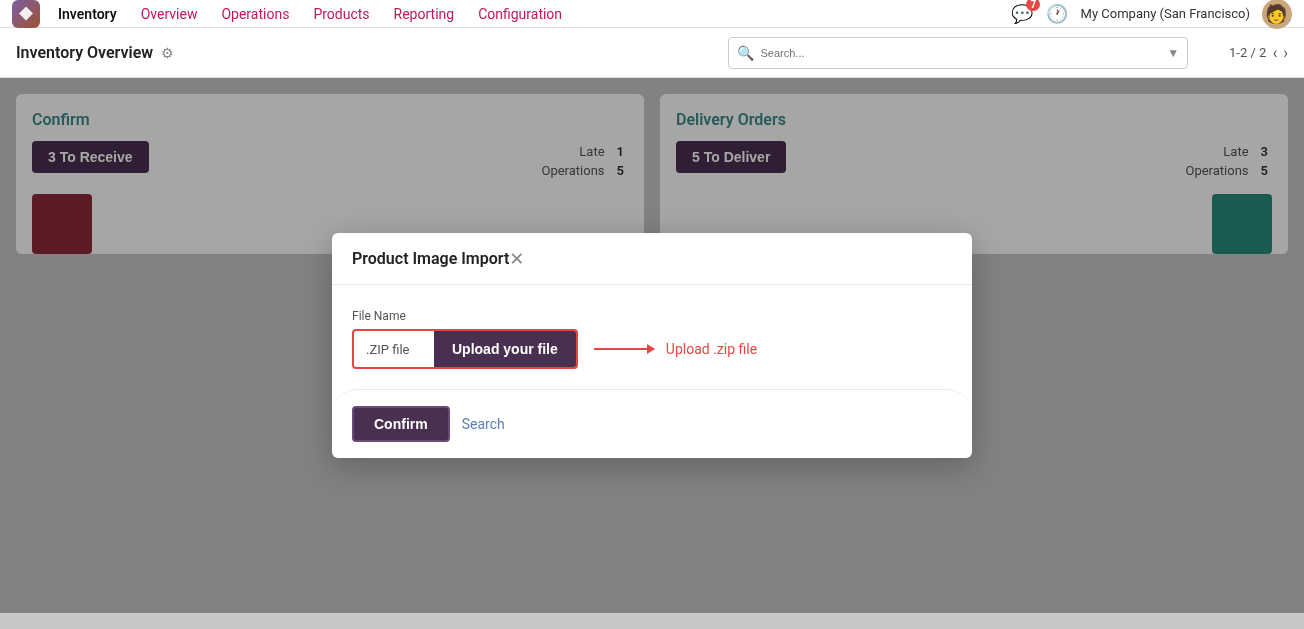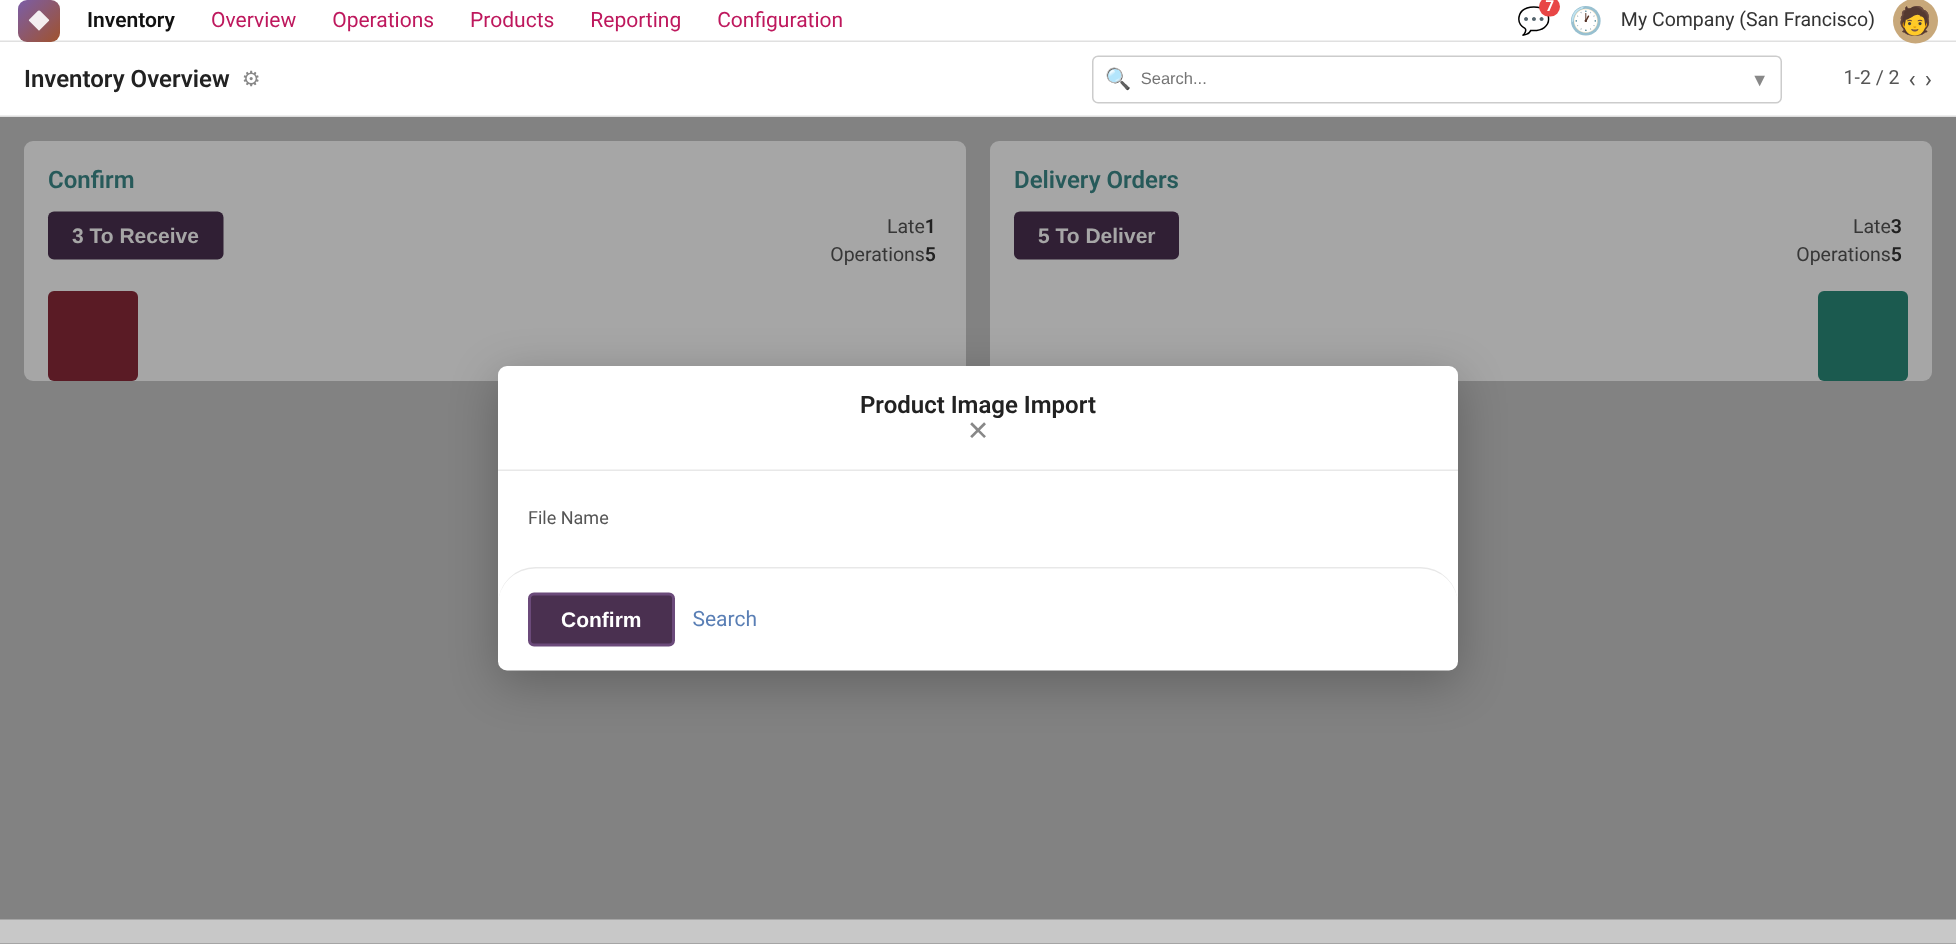--- a/index.html
+++ b/index.html
@@ -154,21 +154,21 @@
       font-size: 14px;
       font-weight: 600;
     }
     .card-stats {
       position: absolute;
       right: 20px;
       top: 50px;
       text-align: right;
     }
     .card-stat-row {
-      display: flex; justify-content: flex-end; 
+      display: flex; justify-content: flex-end; gap: 12px;
       margin-bottom: 4px;
       font-size: 13px; color: #555;
     }
     .card-stat-num { color: #333; font-weight: 600; }
     .card-color-block {
       position: absolute;
       bottom: 0; left: 16px;
       width: 60px; height: 60px;
       background: #8b2a3a;
       border-radius: 4px;
@@ -198,21 +198,20 @@
       border-radius: 6px;
       width: 640px;
       box-shadow: 0 8px 32px rgba(0,0,0,0.25);
       overflow: hidden;
     }
     .dialog-header {
       display: flex;
       align-items: center;
       padding: 16px 20px;
       border-bottom: 1px solid #e8e8e8;
-      flex-direction: column;
     }
     .dialog-title {
       font-size: 16px;
       font-weight: 600;
       color: #222;
     }
     .dialog-close {
       cursor: pointer;
       color: #888;
       font-size: 18px;
@@ -395,20 +394,32 @@
 
     <div class="dialog">
 
       <div class="dialog-header">
         <span class="dialog-title">Product Image Import</span>
         <span class="dialog-close">✕</span>
       </div>
 
       <div class="dialog-body">
         <div class="field-label">File Name</div>
+        <div class="file-row-container">
+          <div class="file-input-row">
+            <span class="file-name-display">.ZIP file</span>
+            <button class="upload-btn">Upload your file</button>
+          </div>
+          <div class="upload-hint-row">
+            <div class="arrow-indicator">
+              <div class="arrow-line"></div>
+              <span class="upload-hint-text">Upload .zip file</span>
+            </div>
+          </div>
+        </div>
       </div>
 
       <div class="dialog-footer">
         <button class="confirm-btn">Confirm</button>
         <a class="close-link">Search</a>
       </div>
     </div>
   </div>
 </div>
 

